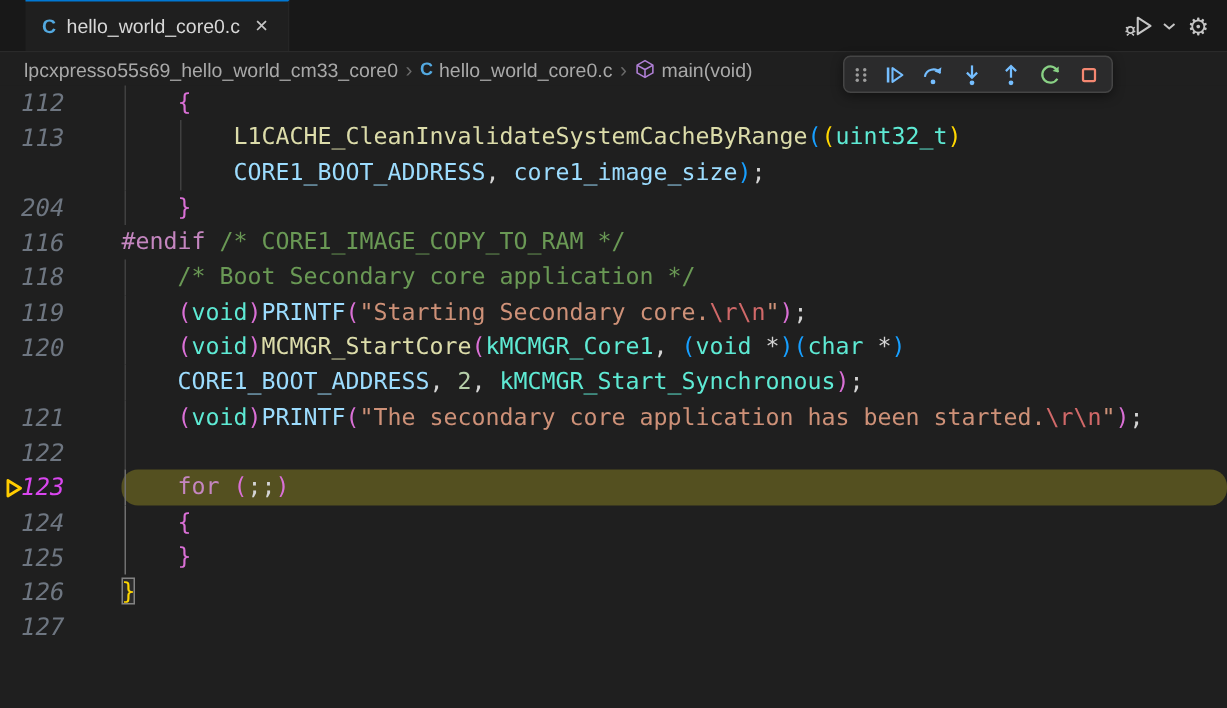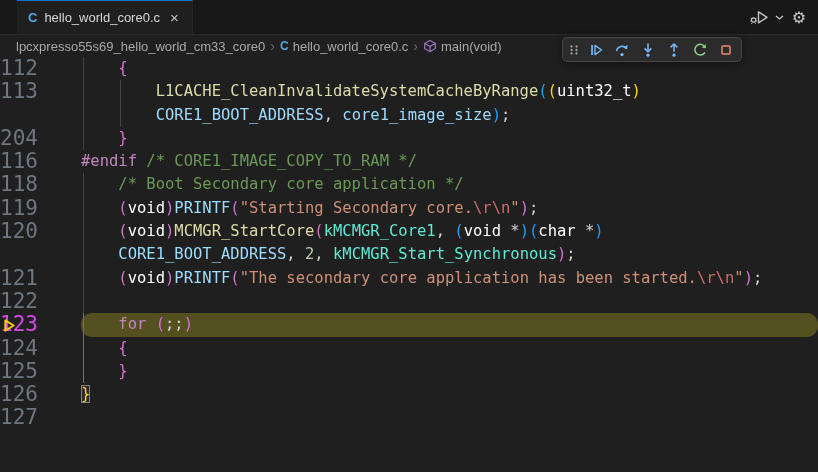--- a/index.html
+++ b/index.html
@@ -37,30 +37,30 @@
   .dbg-btn { display:flex; align-items:center; justify-content:center; width:25px; height:21px;
     border-radius:4px; cursor:pointer; }
   .dbg-btn.grip { width:16px; cursor:grab; }
 
   
   .editor { position:absolute; top:57px; left:0; right:0; bottom:0;
     font-family:"DejaVu Sans Mono","Liberation Mono",monospace; font-size:15.5px; }
   .row { position:relative; display:flex; height:23.3px; line-height:23.3px; white-space:pre; }
   .gutter { position:relative; width:81px; flex:none; display:flex; align-items:center; }
   .gutter .arrow { position:absolute; left:2px; top:4px; width:15px; height:15px; }
-  .lnum { flex:1; text-align:left; padding-right:24px; color:#6e7681; font-size:21px; cursor:pointer; }
+  .lnum { flex:1; text-align:center; padding-right:24px; color:#6e7681; font-size:16px; cursor:pointer;font-style:italic; }
   .row.hl .lnum { color:#d946ef; }
   .code { position:relative; flex:1; cursor:text; }
   .row.hl .code { background:#545020;border-radius:11px; }
   .guide { position:absolute; top:0; bottom:0; border-left:1px solid #404040; }
   .guide.active { border-left-color:#707070; }
   .tok-box { outline:1px solid #828282; outline-offset:-1px; background:rgba(130,130,130,0.12); }
 
   .c-fg{color:#d4d4d4} .c-kw{color:#C586C0} .c-comment{color:#6A9955}
-  .c-type{color:#ffffff} .c-fn{color:#DCDCAA} .c-var{color:#9CDCFE}
+  .c-type{color:#5eead4} .c-fn{color:#DCDCAA} .c-var{color:#9CDCFE}
   .c-enum{color:#5eead4} .c-num{color:#B5CEA8} .c-str{color:#CE9178}
   .c-esc{color:#D16969} .c-b1{color:#FFD700} .c-b2{color:#DA70D6} .c-b3{color:#179FFF}
 </style>
 </head>
 <body>
 
 <div class="app">
 
   <div class="tabbar">
     <div class="tab-spacer"></div>

